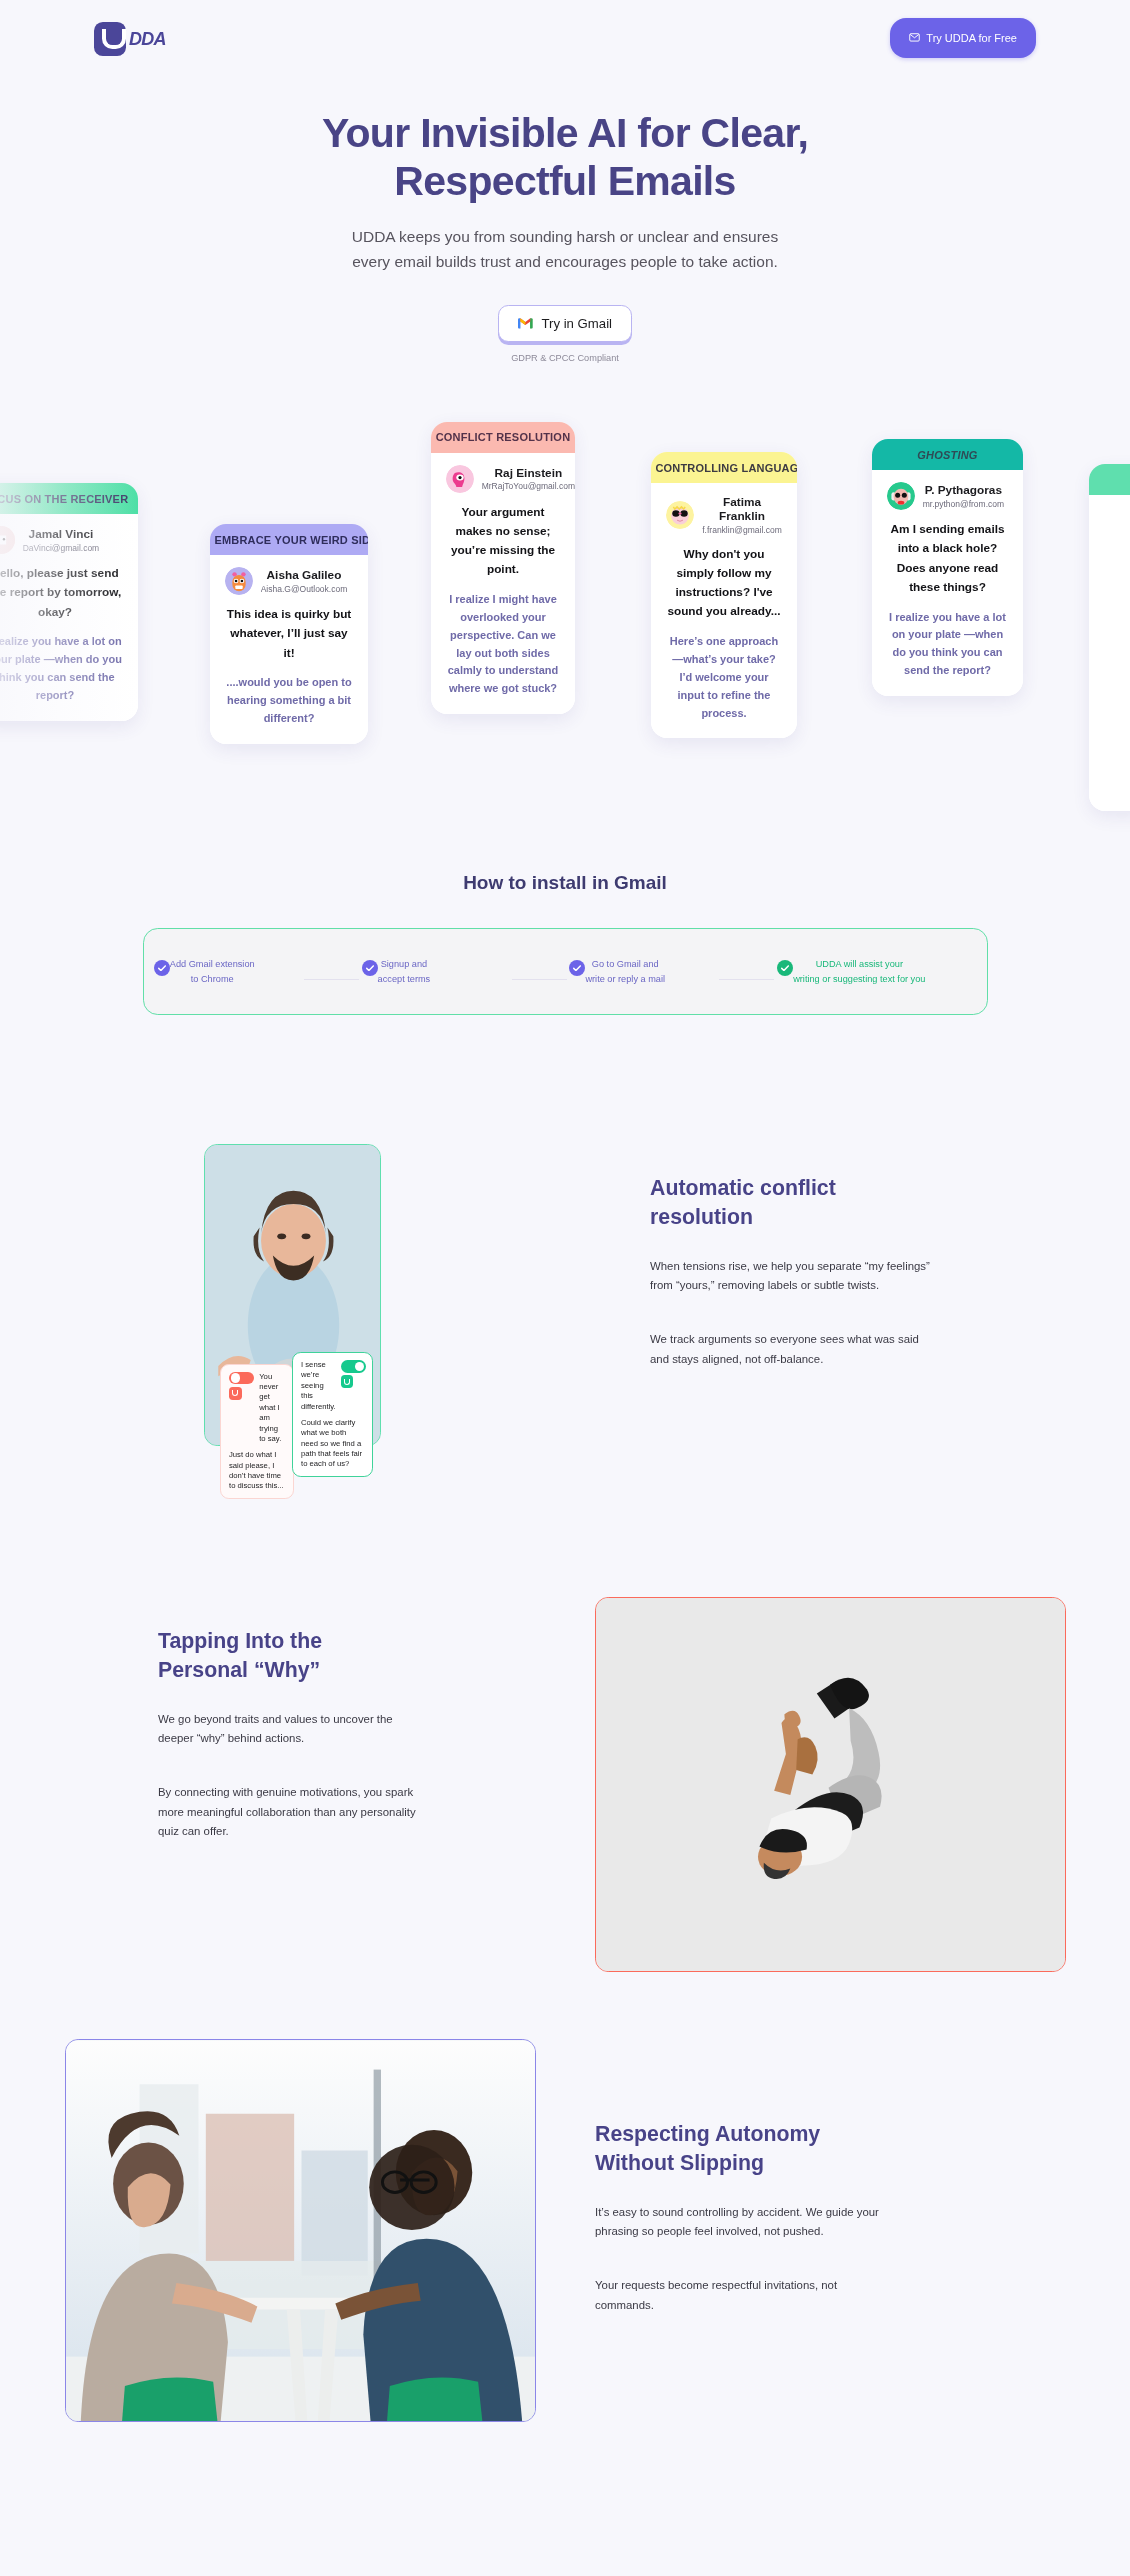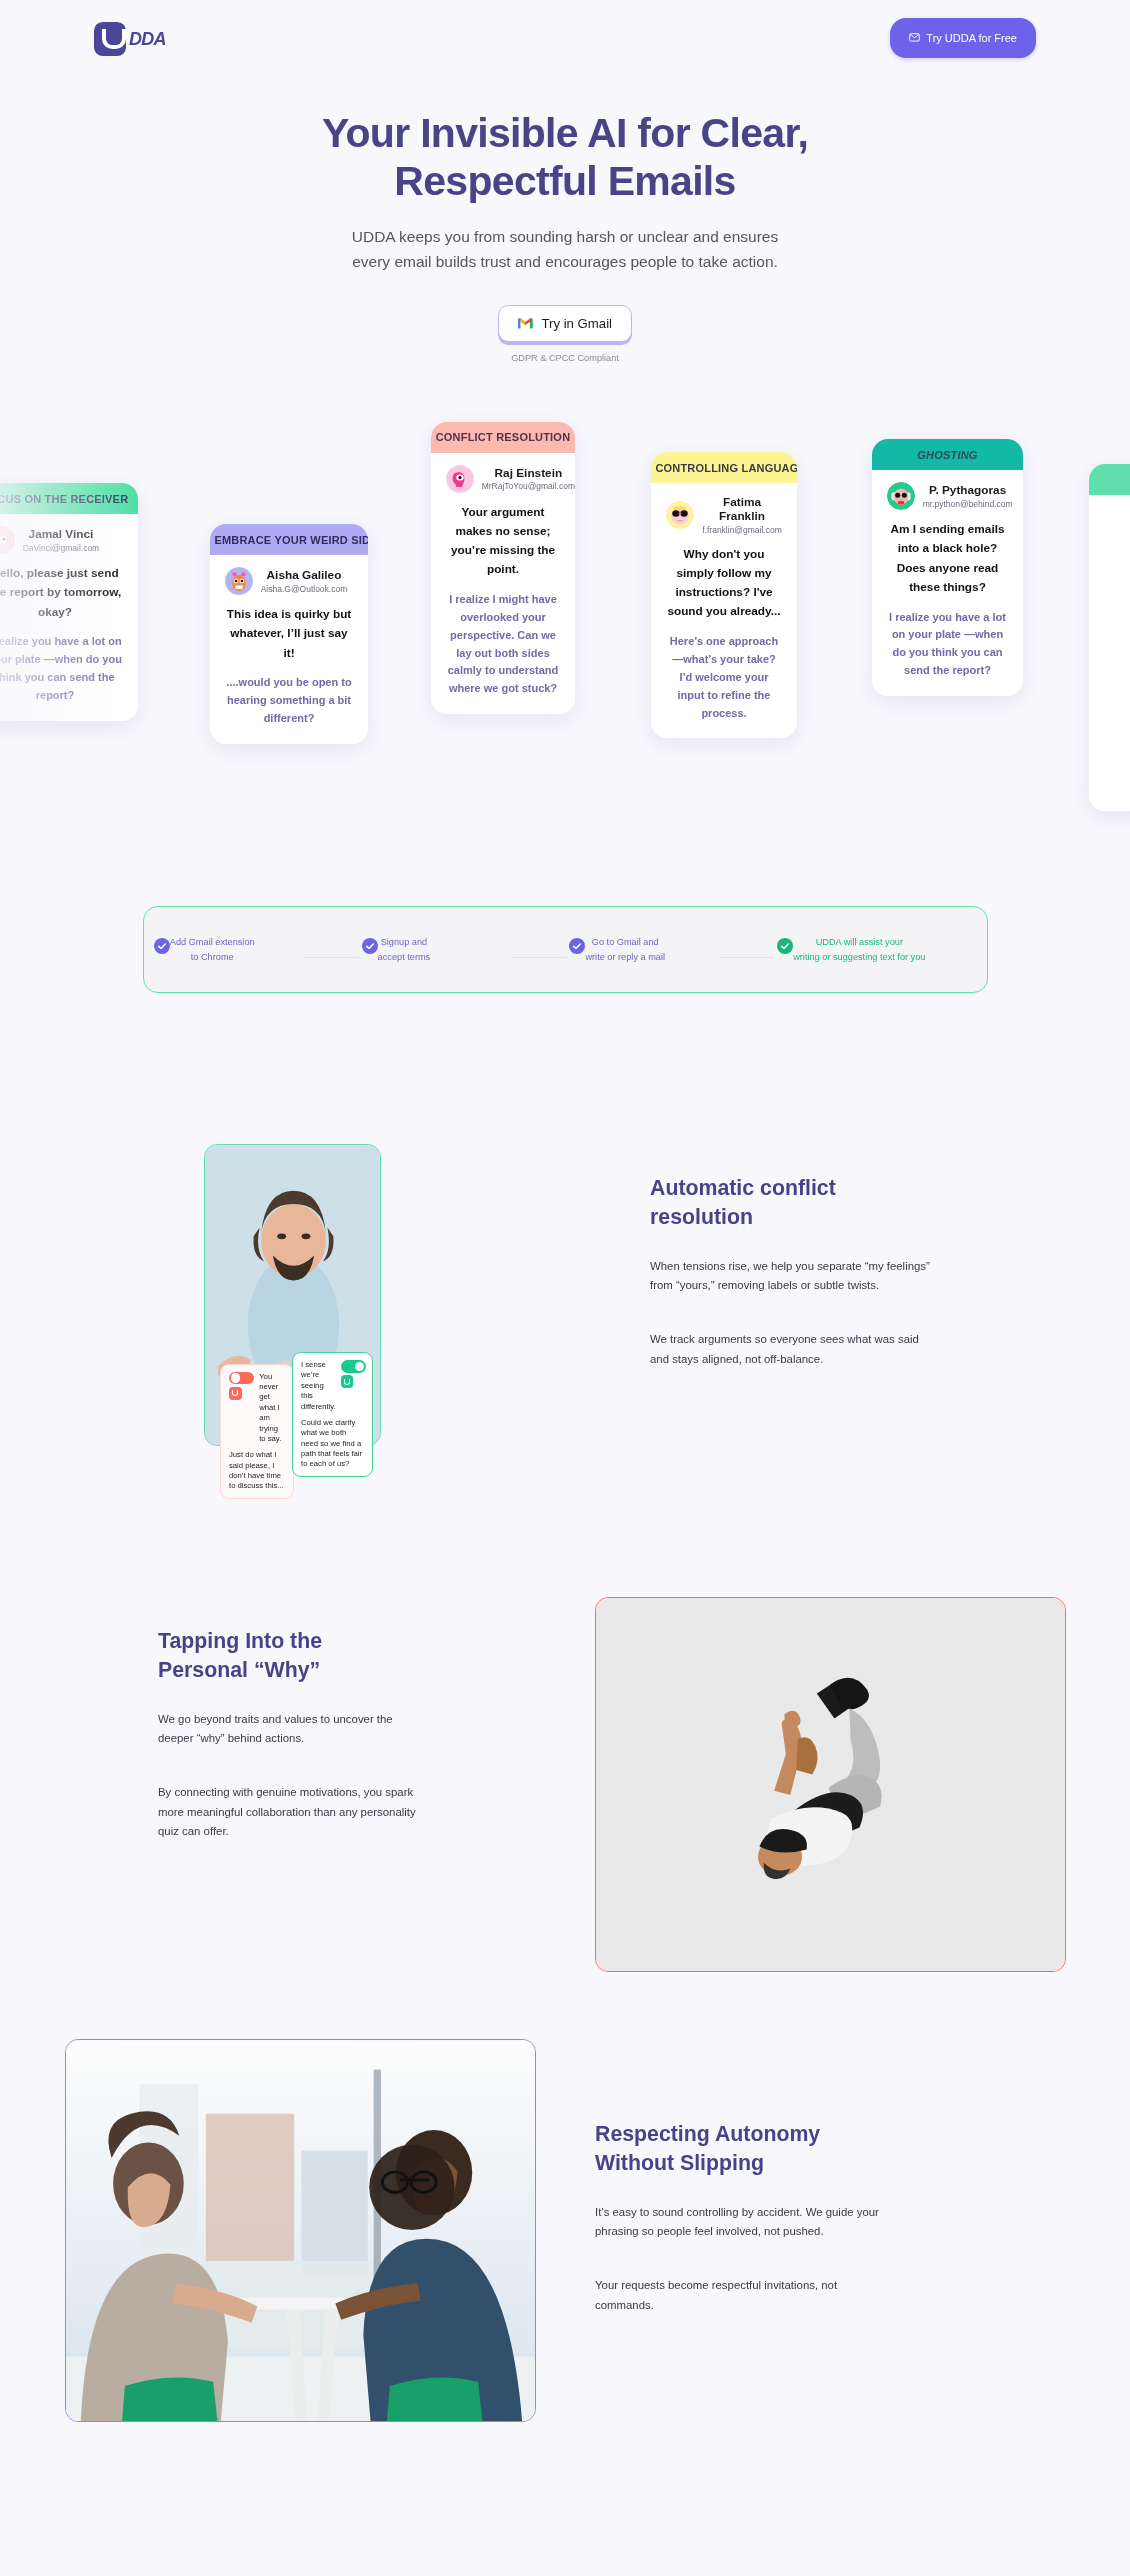--- a/index.html
+++ b/index.html
@@ -299,35 +299,36 @@
               <rect x="6" y="14" width="6" height="11" rx="3" fill="#eee"></rect>
               <rect x="26" y="14" width="6" height="11" rx="3" fill="#eee"></rect>
               <ellipse cx="19" cy="20" rx="10" ry="11" fill="#f2b8b0"></ellipse>
               <circle cx="14.5" cy="18" r="3.4" fill="#111"></circle>
               <circle cx="23.5" cy="18" r="3.4" fill="#111"></circle>
               <ellipse cx="19" cy="28" rx="4.5" ry="2.6" fill="#ef2f2f"></ellipse>
             </svg>
         </div>
         <div>
           <div class="nm">P. Pythagoras</div>
-          <div class="em">mr.python@behind.com</div>
+          <div class="em">mr.python@from.com</div>
         </div>
       </div>
       <div class="msg-bad">Am I sending emails into a black hole? Does anyone read these things?</div>
       <div class="msg-good">I realize you have a lot on your plate —when do you think you can send the report?</div>
     </div>
   </div>
 
   <div class="card" id="card6">
     <div class="hdr">&nbsp;</div>
     <div class="body"></div>
   </div>
 </div>
 
 <div class="install">
+  <h2>How to install in Gmail</h2>
   <div class="steps">
 
     <div class="step">
       <span class="tick purple">
         <svg width="8" height="6.6" viewBox="0 0 11 9">
             <path d="M1 4.6L4 7.6 10 1.2" stroke="#fff" stroke-width="2" fill="none" stroke-linecap="round"></path>
           </svg>
       </span>
       <span class="lbl">
         <span>Add Gmail extension</span><br>

